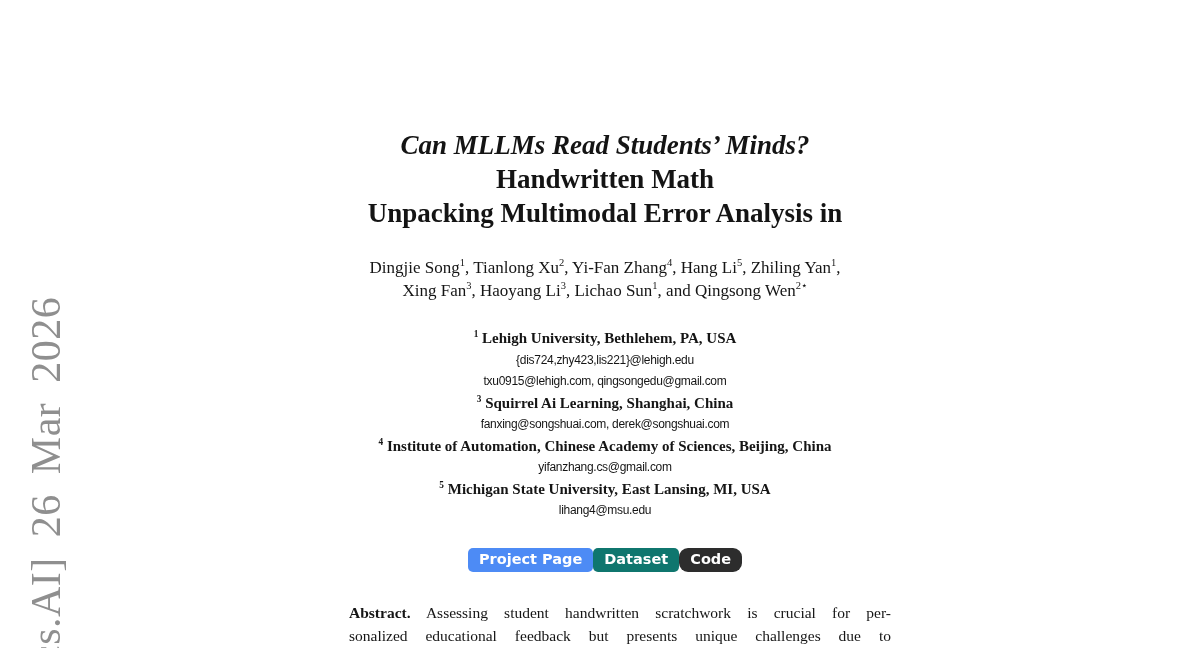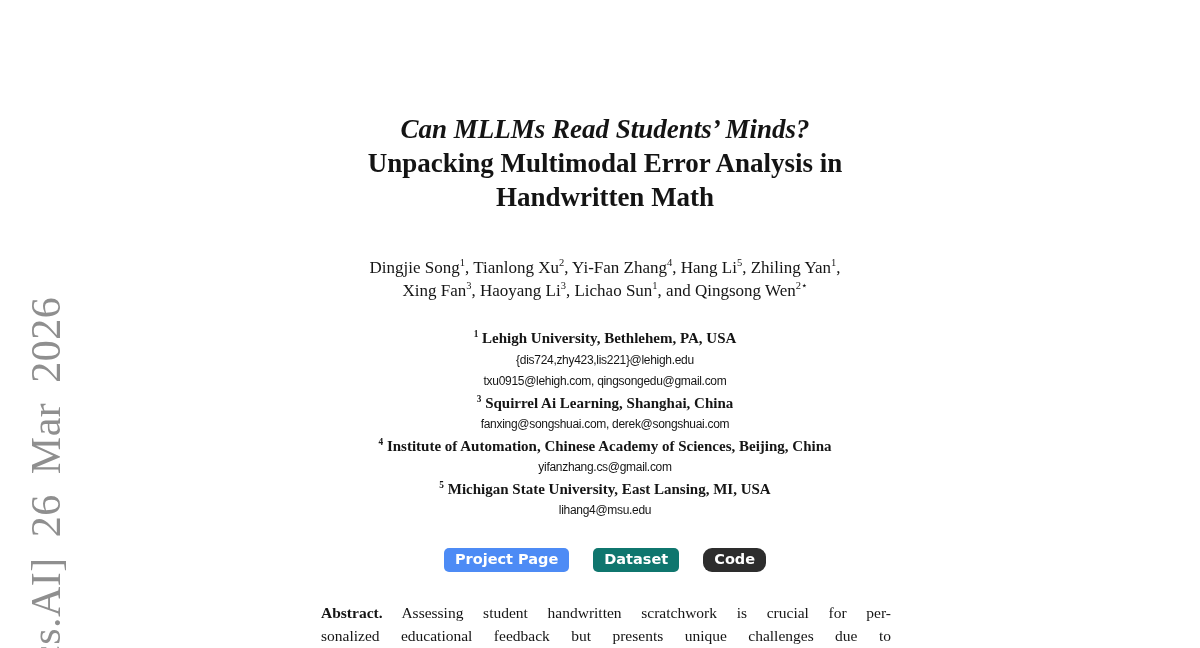--- a/index.html
+++ b/index.html
@@ -24,21 +24,21 @@
     font-family: "Liberation Serif", "DejaVu Serif", serif;
     font-size: 42px;
     line-height: 1;
     color: #8f8f8f;
     word-spacing: 9px;
     letter-spacing: 0.5px;
   }
 
   .title-block {
     position: absolute;
-    top: 112px;
+    top: 128px;
     left: 250px;
     width: 710px;
     text-align: center;
     font-weight: bold;
     font-size: 27px;
     line-height: 34px;
     color: #141414;
   }
   .title-italic { font-style: italic; }
 
@@ -69,21 +69,21 @@
   }
 
   .badges {
     position: absolute;
     top: 548px;
     left: 230px;
     width: 750px;
     display: flex;
     justify-content: center;
     align-items: center;
-    gap: 24px;
+    gap: 0;
   }
   .badge {
     display: inline-block;
     color: #ffffff;
     font-family: "DejaVu Sans", "Liberation Sans", sans-serif;
     font-weight: bold;
     font-size: 14.5px;
     line-height: 1;
     padding: 4px 11px 5px;
     border-radius: 5px;
@@ -91,34 +91,34 @@
   }
 
   .abstract {
     position: absolute;
     top: 601px;
     left: 321px;
     width: 570px;
     font-size: 15.5px;
     line-height: 23px;
   }
-  .abs-line { text-align: justify; text-align-last: justify; }
+  .abs-line { text-align: justify; text-align-last: justify; margin-left: 28px; }
   .abs-head { font-weight: bold; }
 </style>
 </head>
 <body>
 
 <div class="page">
 
   <div class="watermark">cs.AI] 26 Mar 2026</div>
 
   <div class="title-block">
     <div class="title-italic">Can MLLMs Read Students’ Minds?</div>
+    <div>Handwritten Math</div>
     <div>Unpacking Multimodal Error Analysis in</div>
-    <div>Handwritten Math</div>
   </div>
 
   <div class="authors">
       <div>Dingjie Song<sup>1</sup>, Tianlong Xu<sup>2</sup>, Yi-Fan Zhang<sup>4</sup>, Hang Li<sup>5</sup>, Zhiling Yan<sup>1</sup>,</div>
       <div>Xing Fan<sup>3</sup>, Haoyang Li<sup>3</sup>, Lichao Sun<sup>1</sup>, and Qingsong Wen<sup>2⋆</sup></div>
     </div>
 
   <div class="affils">
       <div class="affil-name"><sup>1</sup> Lehigh University, Bethlehem, PA, USA</div>
       <div class="affil-email">{dis724,zhy423,lis221}@lehigh.edu</div>

